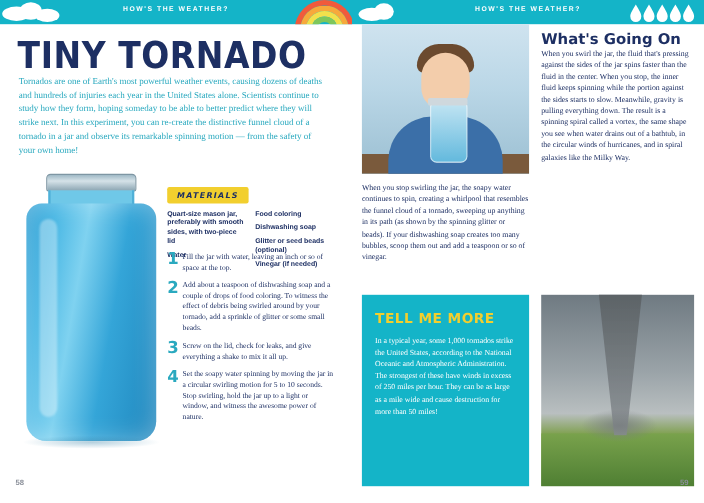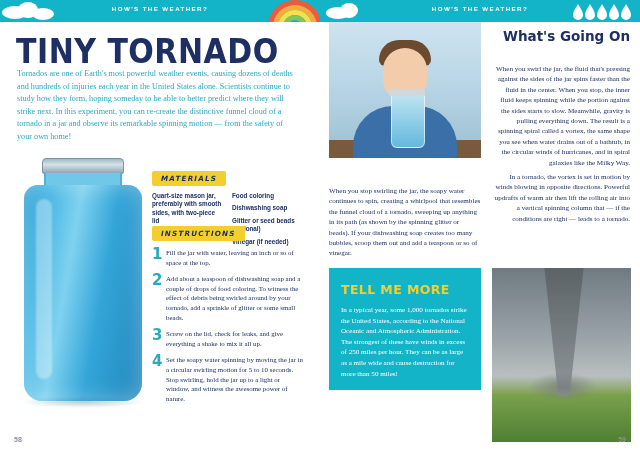--- a/index.html
+++ b/index.html
@@ -256,29 +256,28 @@
   }
   .sec-watch {
     position: absolute;
     left: 9px; top: 166px;
     width: 152px;
   }
   .sec-going {
     position: absolute;
     left: 172px; top: 28px;
     width: 138px;
-    text-align: right;
-  }
-  .sec-watch .body-text, .sec-going .body-text { margin-top: 20px; }
+  }
+  .sec-watch .body-text, .sec-going .body-text { margin-top: 0; }
   .indent { text-indent: 8px; display: block; }
 
   .tellme {
     position: absolute;
     left: 9px; top: 268px;
-    width: 152px; height: 122px;
+    width: 152px; height: 174px;
     background: #14b4c8;
     padding: 0;
   }
   .tellme h3 {
     margin: 14px 0 0 12px;
     font-size: 12.5px;
     font-weight: bold;
     color: #f2cf2e;
     font-family: "DejaVu Sans", sans-serif;
     letter-spacing: 0.4px;
@@ -353,21 +352,20 @@
         <div class="mat-col">
           <div>Food coloring</div>
           <div>Dishwashing soap</div>
           <div>Glitter or seed beads (optional)</div>
           <div>Vinegar (if needed)</div>
         </div>
       </div>
     </div>
 
     <div class="instructions-box">
-      <span class="badge">INSTRUCTIONS</span>
       <div class="steps">
         <div class="step">
           <div class="step-num">1</div>
           <div class="step-text">Fill the jar with water, leaving an inch or so of space at the top.</div>
         </div>
         <div class="step">
           <div class="step-num">2</div>
           <div class="step-text">Add about a teaspoon of dishwashing soap and a couple of drops of food coloring. To witness the effect of debris being swirled around by your tornado, add a sprinkle of glitter or some small beads.</div>
         </div>
         <div class="step">
@@ -412,21 +410,20 @@
       <div class="boy-jarlid"></div>
     </div>
 
     <div class="sec-watch">
       <div class="body-text">When you stop swirling the jar, the soapy water continues to spin, creating a whirlpool that resembles the funnel cloud of a tornado, sweeping up anything in its path (as shown by the spinning glitter or beads). If your dishwashing soap creates too many bubbles, scoop them out and add a teaspoon or so of vinegar.</div>
     </div>
 
     <div class="sec-going">
       <div class="col-head">What's Going On</div>
       <div class="body-text">When you swirl the jar, the fluid that's pressing against the sides of the jar spins faster than the fluid in the center. When you stop, the inner fluid keeps spinning while the portion against the sides starts to slow. Meanwhile, gravity is pulling everything down. The result is a spinning spiral called a vortex, the same shape you see when water drains out of a bathtub, in the circular winds of hurricanes, and in spiral galaxies like the Milky Way.</div>
-      <div class="body-text indent" style="margin-top:4px;">In a tornado, the vortex is set in motion by winds blowing in opposite directions. Powerful updrafts of warm air then lift the rolling air into a vertical spinning column that — if the conditions are right — leads to a tornado.</div>
     </div>
 
     <div class="tellme">
       <h3>TELL ME MORE</h3>
       <p>In a typical year, some 1,000 tornados strike the United States, according to the National Oceanic and Atmospheric Administration. The strongest of these have winds in excess of 250 miles per hour. They can be as large as a mile wide and cause destruction for more than 50 miles!</p>
     </div>
 
     <div class="photo-tornado">
       <div class="tor-field"></div>
       <div class="tor-funnel"></div>

